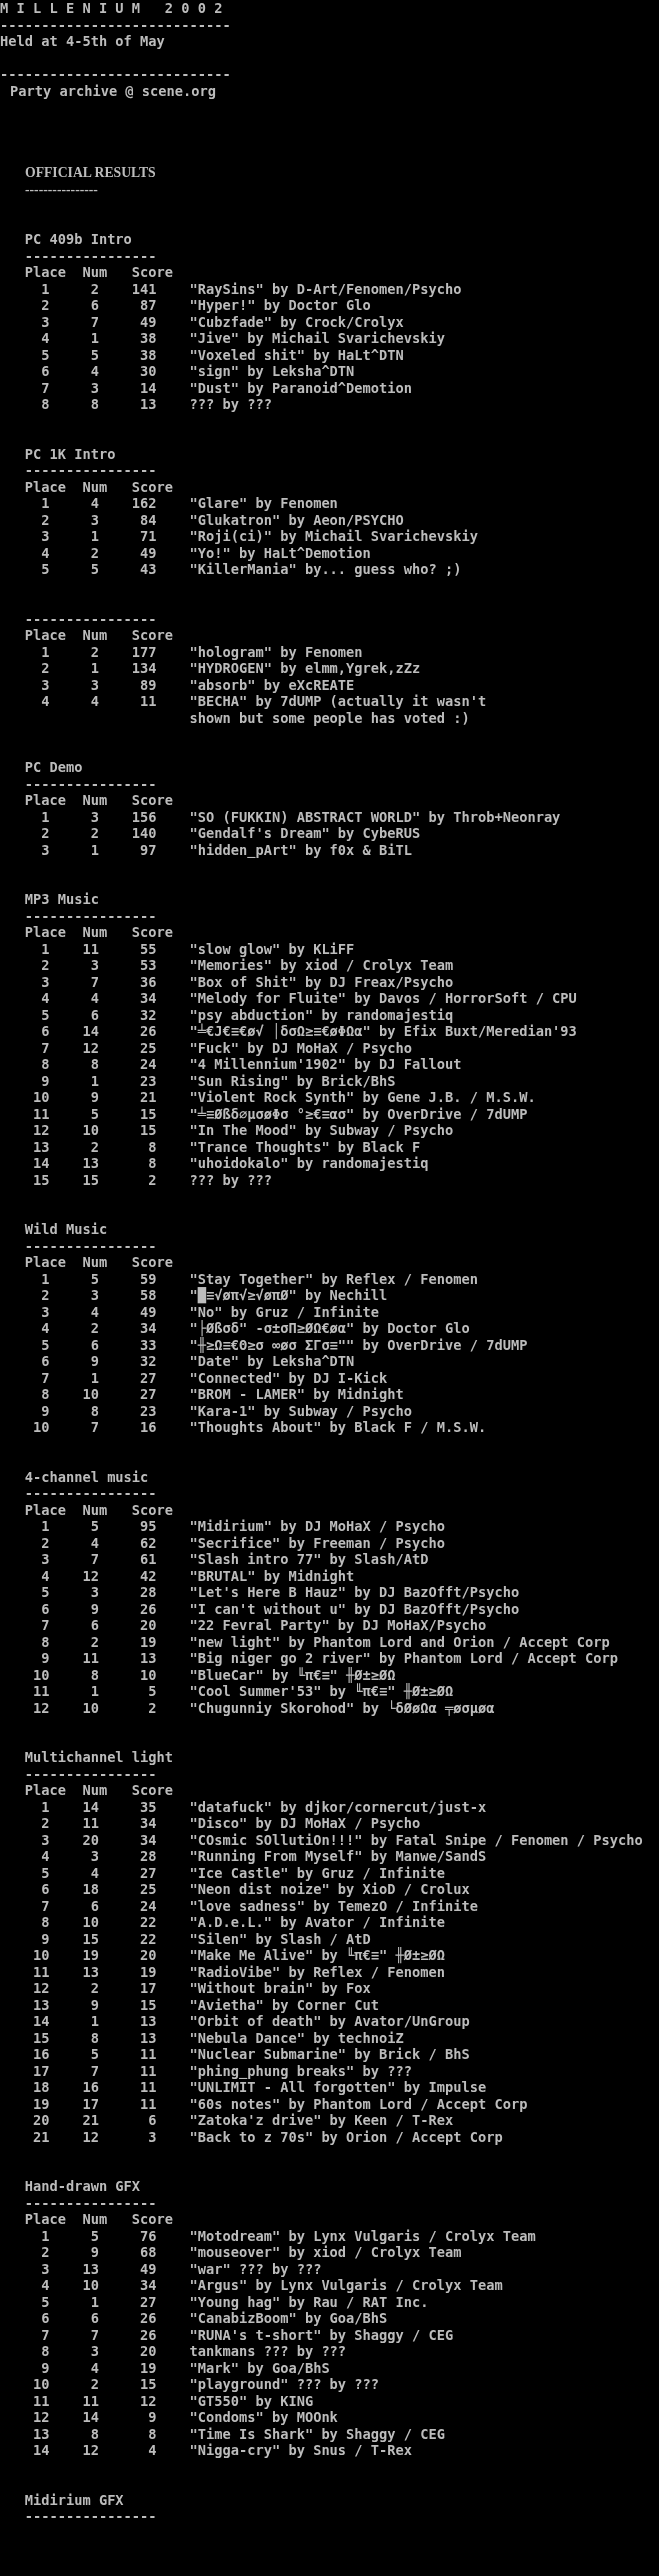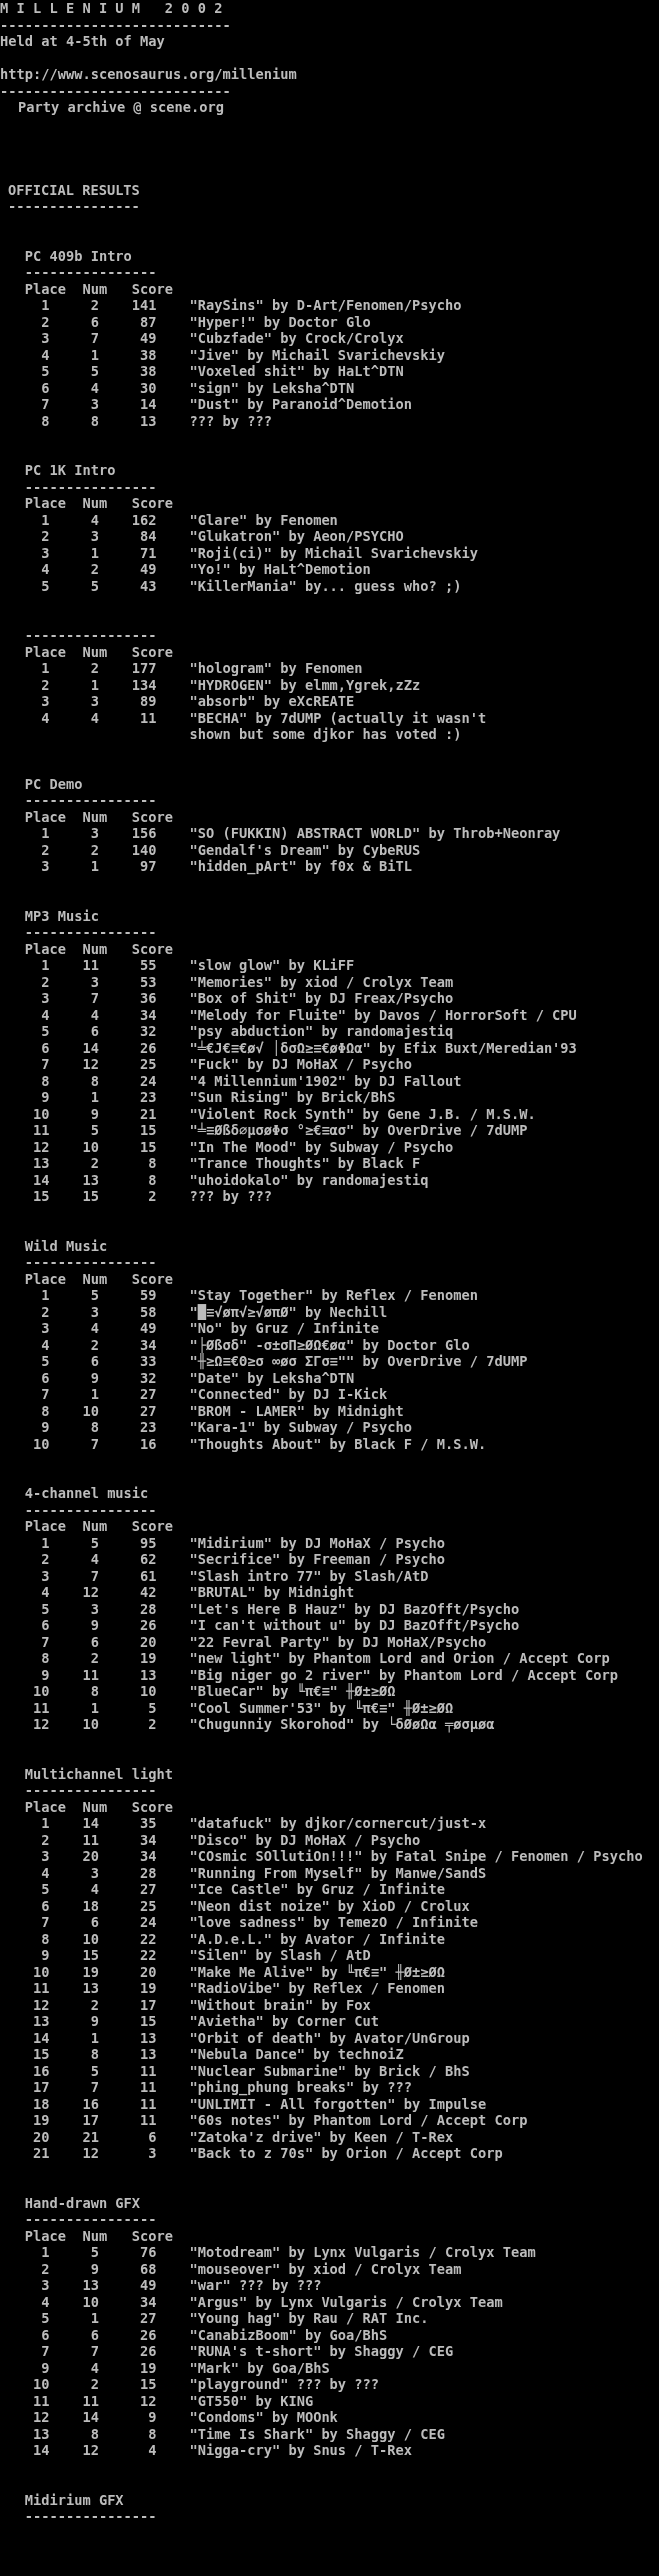--- a/index.html
+++ b/index.html
@@ -17,32 +17,31 @@
     font-weight: bold;
     font-size: 13.7px;
     line-height: 16.5px;
     color: #bcbcbc;
   }
   .line {
     height: 16.5px;
     white-space: pre;
     overflow: hidden;
   }
-  .indent1 { padding-left: 18px; }
-  .indent3 { padding-left: 8px; }
+  .indent1 { padding-left: 10px; }
+  .indent3 { padding-left: 25px; font-family: Liberation Serif, serif; }
 </style>
 </head>
 <body>
 
 <div class="term">
   <div class="line">M I L L E N I U M   2 0 0 2</div>
   <div class="line">----------------------------</div>
   <div class="line">Held at 4-5th of May</div>
   <div class="line"></div>
-  <div class="line">http://www.scenosaurus.org/millenium</div>
   <div class="line">----------------------------</div>
   <div class="line indent1">Party archive @ scene.org</div>
   <div class="line"></div>
   <div class="line"></div>
   <div class="line"></div>
   <div class="line"></div>
   <div class="line indent3">OFFICIAL RESULTS</div>
   <div class="line indent3">----------------</div>
   <div class="line"></div>
   <div class="line"></div>
@@ -70,21 +69,21 @@
       <div class="line">     4     2     49    "Yo!" by HaLt^Demotion</div>
       <div class="line">     5     5     43    "KillerMania" by... guess who? ;)</div>
       <div class="line"></div>
       <div class="line"></div>
       <div class="line">   ----------------</div>
       <div class="line">   Place  Num   Score</div>
       <div class="line">     1     2    177    "hologram" by Fenomen</div>
       <div class="line">     2     1    134    "HYDROGEN" by elmm,Ygrek,zZz</div>
       <div class="line">     3     3     89    "absorb" by eXcREATE</div>
       <div class="line">     4     4     11    "BECHA" by 7dUMP (actually it wasn't</div>
-      <div class="line">                       shown but some djkor has voted :)</div>
+      <div class="line">                       shown but some people has voted :)</div>
       <div class="line"></div>
       <div class="line"></div>
       <div class="line">   PC Demo</div>
       <div class="line">   ----------------</div>
       <div class="line">   Place  Num   Score</div>
       <div class="line">     1     3    156    "SO (FUKKIN) ABSTRACT WORLD" by Throb+Neonray</div>
       <div class="line">     2     2    140    "Gendalf's Dream" by CybeRUS</div>
       <div class="line">     3     1     97    "hidden_pArt" by f0x &amp; BiTL</div>
       <div class="line"></div>
       <div class="line"></div>
@@ -169,20 +168,21 @@
       <div class="line">   Hand-drawn GFX</div>
       <div class="line">   ----------------</div>
       <div class="line">   Place  Num   Score</div>
       <div class="line">     1     5     76    "Motodream" by Lynx Vulgaris / Crolyx Team</div>
       <div class="line">     2     9     68    "mouseover" by xiod / Crolyx Team</div>
       <div class="line">     3    13     49    "war" ??? by ???</div>
       <div class="line">     4    10     34    "Argus" by Lynx Vulgaris / Crolyx Team</div>
       <div class="line">     5     1     27    "Young hag" by Rau / RAT Inc.</div>
       <div class="line">     6     6     26    "CanabizBoom" by Goa/BhS</div>
       <div class="line">     7     7     26    "RUNA's t-short" by Shaggy / CEG</div>
+      <div class="line">     8     3     20    tankmans ??? by ???</div>
       <div class="line">     9     4     19    "Mark" by Goa/BhS</div>
       <div class="line">    10     2     15    "playground" ??? by ???</div>
       <div class="line">    11    11     12    "GT550" by KING</div>
       <div class="line">    12    14      9    "Condoms" by MOOnk</div>
       <div class="line">    13     8      8    "Time Is Shark" by Shaggy / CEG</div>
       <div class="line">    14    12      4    "Nigga-cry" by Snus / T-Rex</div>
       <div class="line"></div>
       <div class="line"></div>
       <div class="line">   Midirium GFX</div>
       <div class="line">   ----------------</div>

